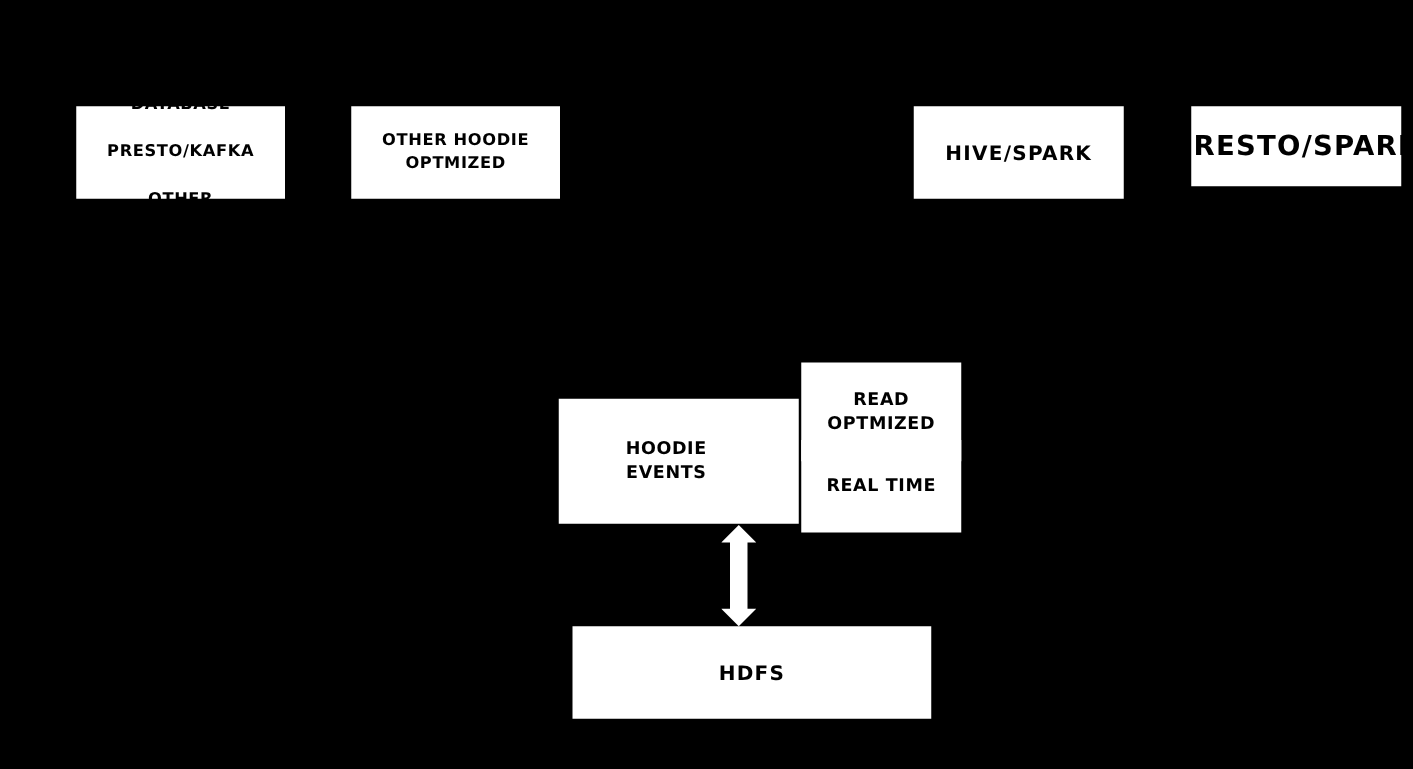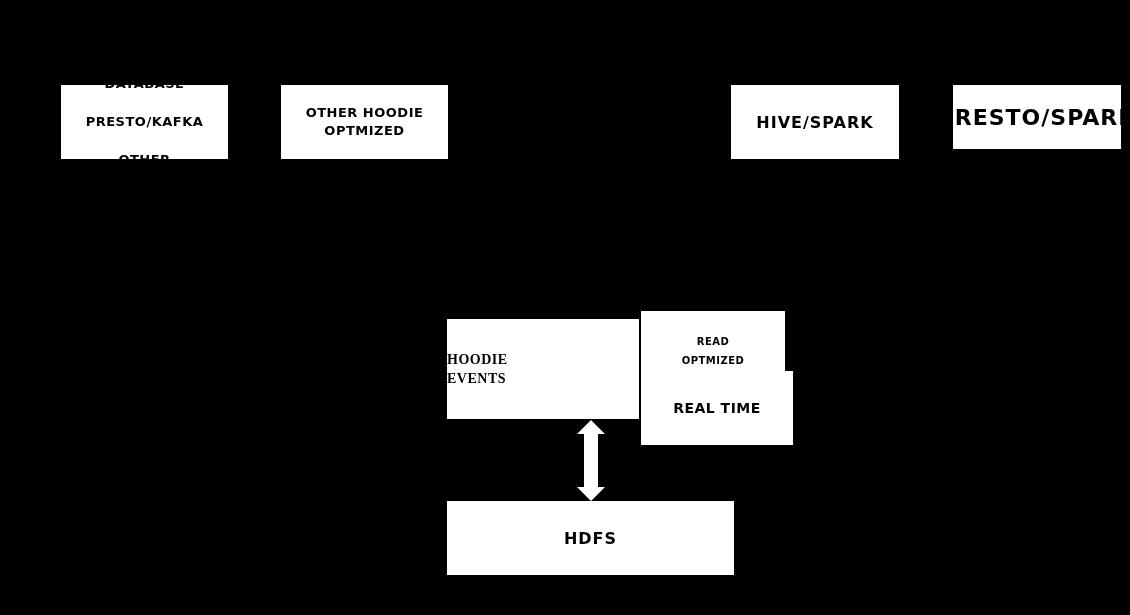--- a/index.html
+++ b/index.html
@@ -46,35 +46,34 @@
     left: 731px; top: 85px; width: 168px; height: 74px;
     font-size: 16px; letter-spacing: 1px;
   }
   .box-presto-spark {
     left: 921px; top: 85px; width: 168px; height: 64px;
     font-size: 22px; letter-spacing: 1px; margin-left: 32px;
   }
   .box-hoodie-dataset {
     left: 447px; top: 319px; width: 192px; height: 100px;
     font-size: 14px; line-height: 19px;
-    align-items: flex-start;
+    align-items: center;
     text-align: right;
     padding-right: 20px;
-    font-family: Liberation Serif, serif;
   }
   .box-read-optmized {
-    left: 641px; top: 290px; width: 144px; height: 79px;
-    font-size: 10px; line-height: 19px; margin-top: 21px;
+    left: 641px; top: 290px; width: 128px; height: 79px;
+    font-size: 14px; line-height: 19px;
   }
   .box-real-time {
-    left: 641px; top: 371px; width: 152px; height: 74px;
+    left: 641px; top: 352px; width: 128px; height: 74px;
     font-size: 14px;
   }
   .box-hdfs {
-    left: 447px; top: 501px; width: 287px; height: 74px;
+    left: 458px; top: 501px; width: 287px; height: 74px;
     font-size: 16px; letter-spacing: 1px;
   }
   .arrow-updown {
     position: absolute;
     left: 577px; top: 420px;
     width: 28px; height: 81px;
   }
   .arrow-updown polygon { fill: var(--arrow); }
 </style>
 </head>

